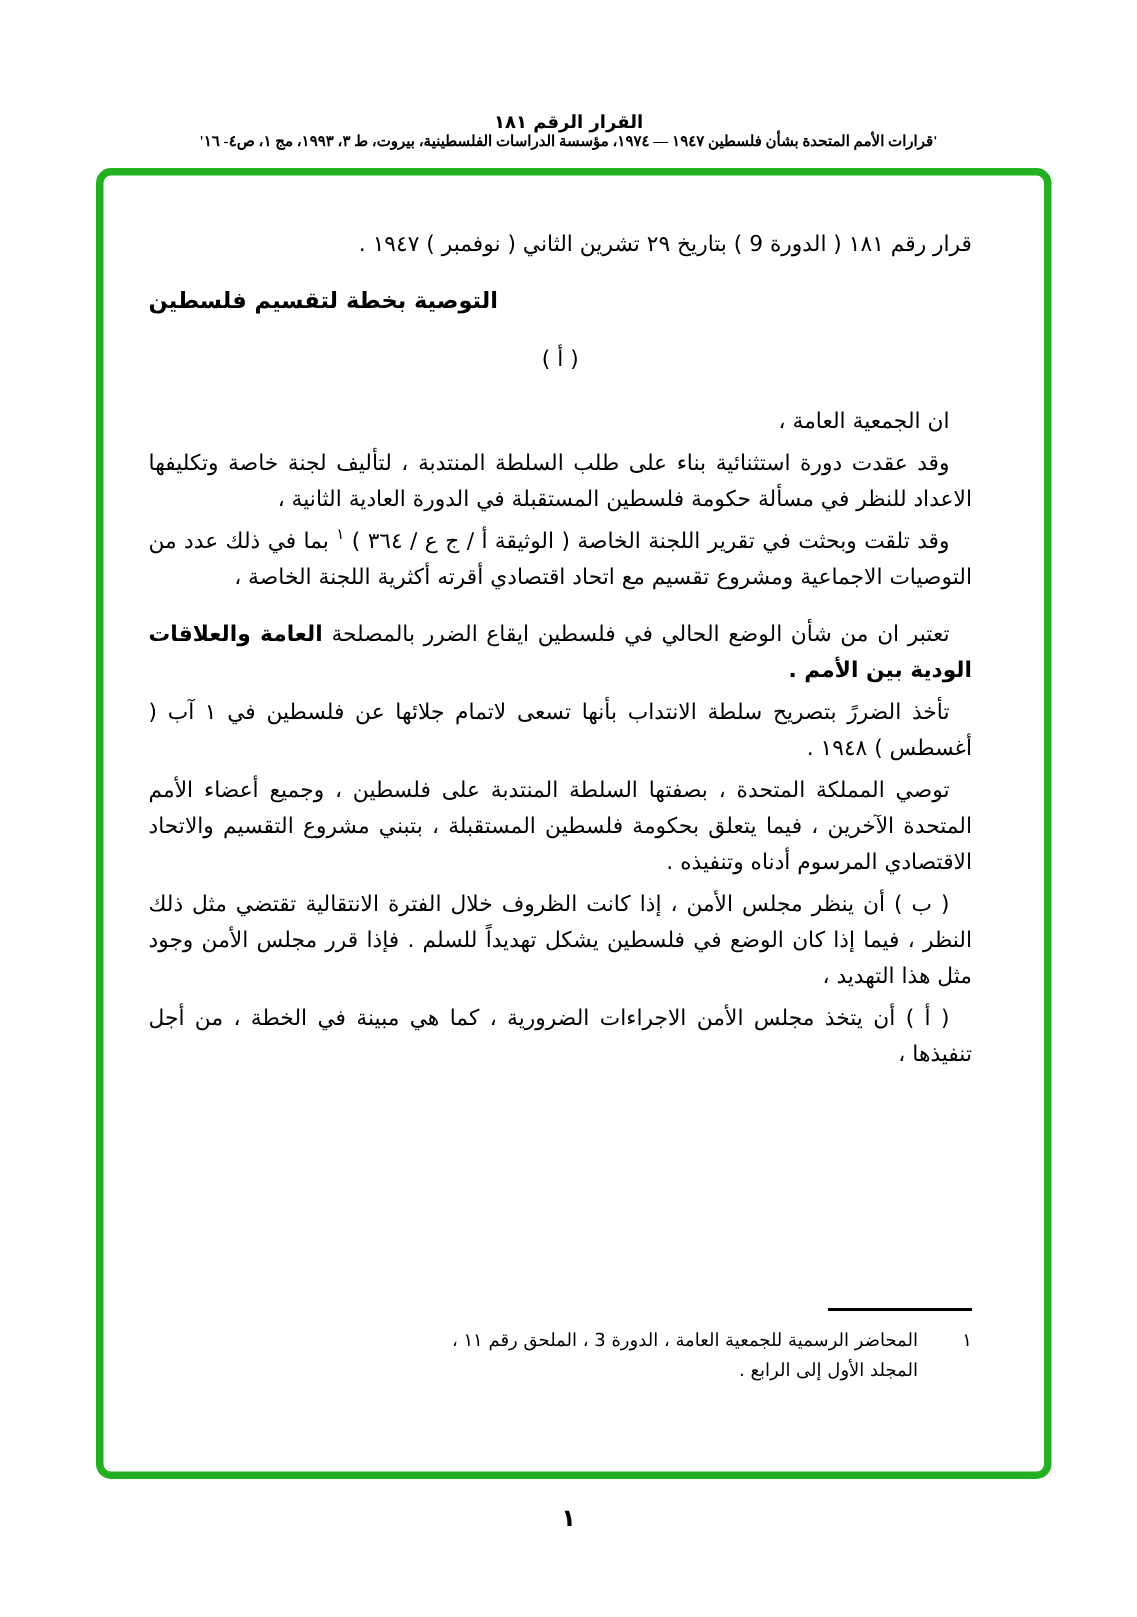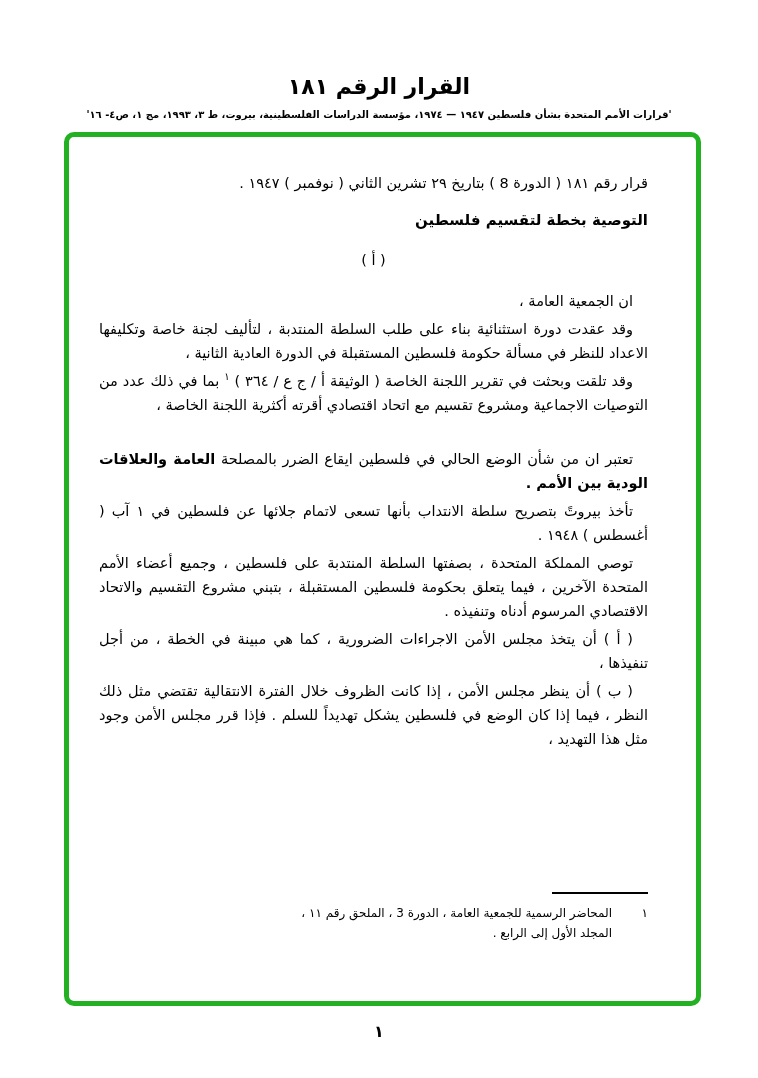--- a/index.html
+++ b/index.html
@@ -14,28 +14,28 @@
     font-family: "DejaVu Sans", "Liberation Sans", sans-serif;
     overflow: hidden;
     position: relative;
   }
   .page-header {
     padding-top: 74px;
     text-align: center;
   }
   .page-title {
     margin: 0;
-    font-size: 22px;
+    font-size: 12px;
     font-weight: 700;
   }
   .citation {
-    margin-top: 10px;
     font-size: 10px;
     font-weight: 700;
     letter-spacing: 0;
+    font-family: Liberation Serif, serif;
   }
   .green-box {
     box-sizing: border-box;
     margin: 12px 57px 0 64px;
     min-height: 874px;
     border: 5px solid var(--frame_green, #23b123);
     border-radius: 10px;
     padding: 30px 48px 0 30px;
     display: flex;
     flex-direction: column;
@@ -44,32 +44,32 @@
     text-align: justify;
   }
   .res-heading {
     margin: 4px 0 0 118px;
     text-align: justify;
   }
   .subtitle {
     margin: 13px 0 0;
     font-size: 15px;
     font-weight: 700;
-    text-align: right;
+    text-align: left;
   }
   .section-marker {
     margin: 16px 0 13px;
     text-align: center;
   }
   .para {
     margin: 4px 0 0;
     text-indent: 15px;
   }
   .para.gap {
-    margin-top: 30px;
+    margin-top: 14px;
   }
   .lead {
     font-weight: 400;
   }
   .tail {
     font-weight: 700;
   }
   sup {
     font-size: 10px;
     line-height: 0;
@@ -108,43 +108,43 @@
 
 <div class="page">
 
   <header class="page-header" dir="rtl">
     <h1 class="page-title">القرار الرقم ١٨١</h1>
     <div class="citation">'قرارات الأمم المتحدة بشأن فلسطين ١٩٤٧ — ١٩٧٤، مؤسسة الدراسات الفلسطينية، بيروت، ط ٣، ١٩٩٣، مج ١، ص٤- ١٦'</div>
   </header>
 
   <section class="green-box" dir="rtl">
 
-    <p class="res-heading">قرار رقم ١٨١ ( الدورة 8 ) بتاريخ ٢٩ تشرين الثاني ( نوفمبر ) ١٩٤٧ .</p>
+    <p class="res-heading">قرار رقم ١٨١ ( الدورة 9 ) بتاريخ ٢٩ تشرين الثاني ( نوفمبر ) ١٩٤٧ .</p>
 
     <h2 class="subtitle">التوصية بخطة لتقسيم فلسطين</h2>
 
     <div class="section-marker">( أ )</div>
 
     <p class="para"><b class="lead">ان الجمعية العامة ،</b><span></span></p>
 
     <p class="para"><b class="lead">وقد عقدت</b><span> دورة استثنائية بناء على طلب السلطة المنتدبة ، لتأليف لجنة خاصة وتكليفها الاعداد للنظر في مسألة حكومة فلسطين المستقبلة في الدورة العادية الثانية ،</span></p>
 
 
     <p class="para"><b class="lead">وقد تلقت</b><span> وبحثت في تقرير اللجنة الخاصة ( الوثيقة أ / ج ع / ٣٦٤ ) </span><sup>١</sup><span> بما في ذلك عدد من التوصيات الاجماعية ومشروع تقسيم مع اتحاد اقتصادي أقرته أكثرية اللجنة الخاصة ،</span></p>
 
     <p class="para gap"><b class="lead">تعتبر</b><span> ان من شأن الوضع الحالي في فلسطين ايقاع الضرر بالمصلحة </span><b class="tail">العامة والعلاقات الودية بين الأمم .</b></p>
 
-    <p class="para"><b class="lead">تأخذ بيروتً</b><span> بتصريح سلطة الانتداب بأنها تسعى لاتمام جلائها عن فلسطين في ١ آب ( أغسطس ) ١٩٤٨ .</span></p>
+    <p class="para"><b class="lead">تأخذ الضررً</b><span> بتصريح سلطة الانتداب بأنها تسعى لاتمام جلائها عن فلسطين في ١ آب ( أغسطس ) ١٩٤٨ .</span></p>
 
     <p class="para"><b class="lead">توصي</b><span> المملكة المتحدة ، بصفتها السلطة المنتدبة على فلسطين ، وجميع أعضاء الأمم المتحدة الآخرين ، فيما يتعلق بحكومة فلسطين المستقبلة ، بتبني مشروع التقسيم والاتحاد الاقتصادي المرسوم أدناه وتنفيذه .</span></p>
 
 
+    <p class="para"><b class="lead">( ب )</b><span> أن ينظر مجلس الأمن ، إذا كانت الظروف خلال الفترة الانتقالية تقتضي مثل ذلك النظر ، فيما إذا كان الوضع في فلسطين يشكل تهديداً للسلم . فإذا قرر مجلس الأمن وجود مثل هذا التهديد ،</span></p>
+
     <p class="para"><b class="lead">( أ )</b><span> أن يتخذ مجلس الأمن الاجراءات الضرورية ، كما هي مبينة في الخطة ، من أجل تنفيذها ،</span></p>
-
-    <p class="para"><b class="lead">( ب )</b><span> أن ينظر مجلس الأمن ، إذا كانت الظروف خلال الفترة الانتقالية تقتضي مثل ذلك النظر ، فيما إذا كان الوضع في فلسطين يشكل تهديداً للسلم . فإذا قرر مجلس الأمن وجود مثل هذا التهديد ،</span></p>
 
     <div class="footnote-area">
       <div class="fn-rule"></div>
       <div class="footnote">
         <span class="fn-num">١</span>
         <span class="fn-text">المحاضر الرسمية للجمعية العامة ، الدورة 3 ، الملحق رقم ١١ ، المجلد الأول إلى الرابع .</span>
       </div>
     </div>
 
   </section>

